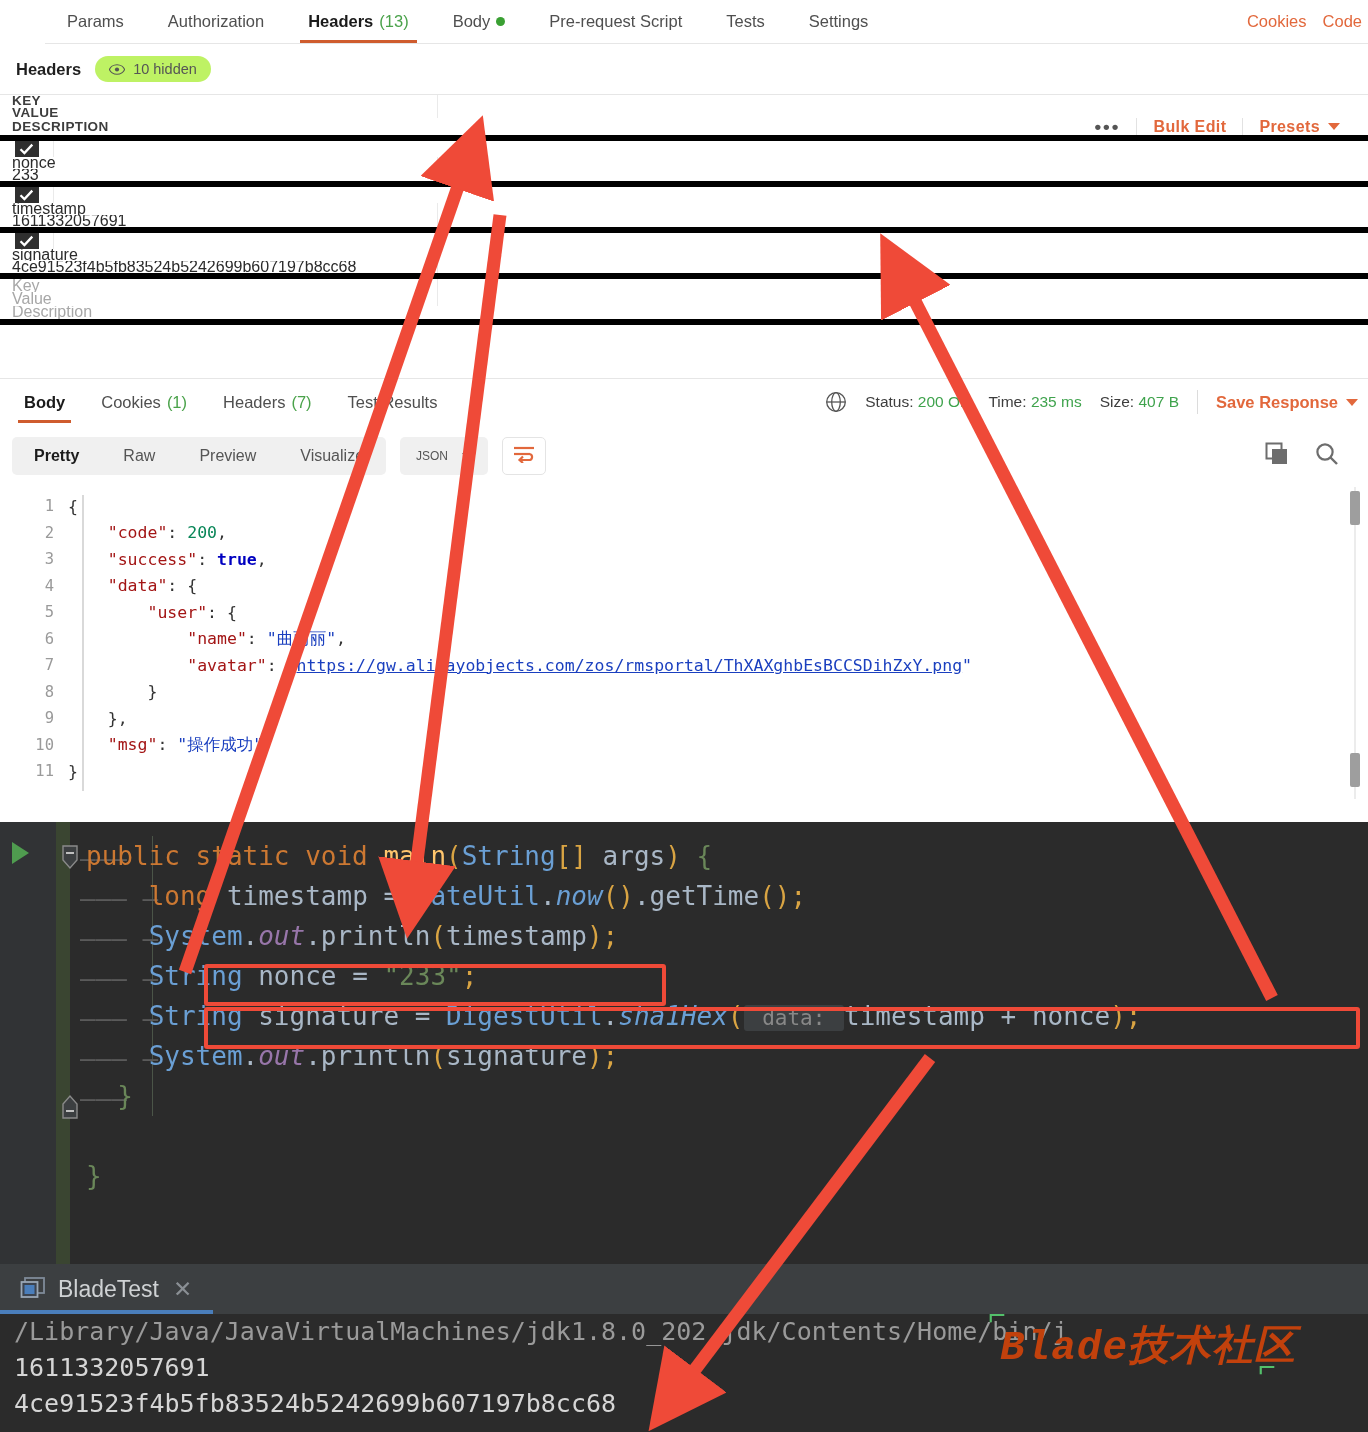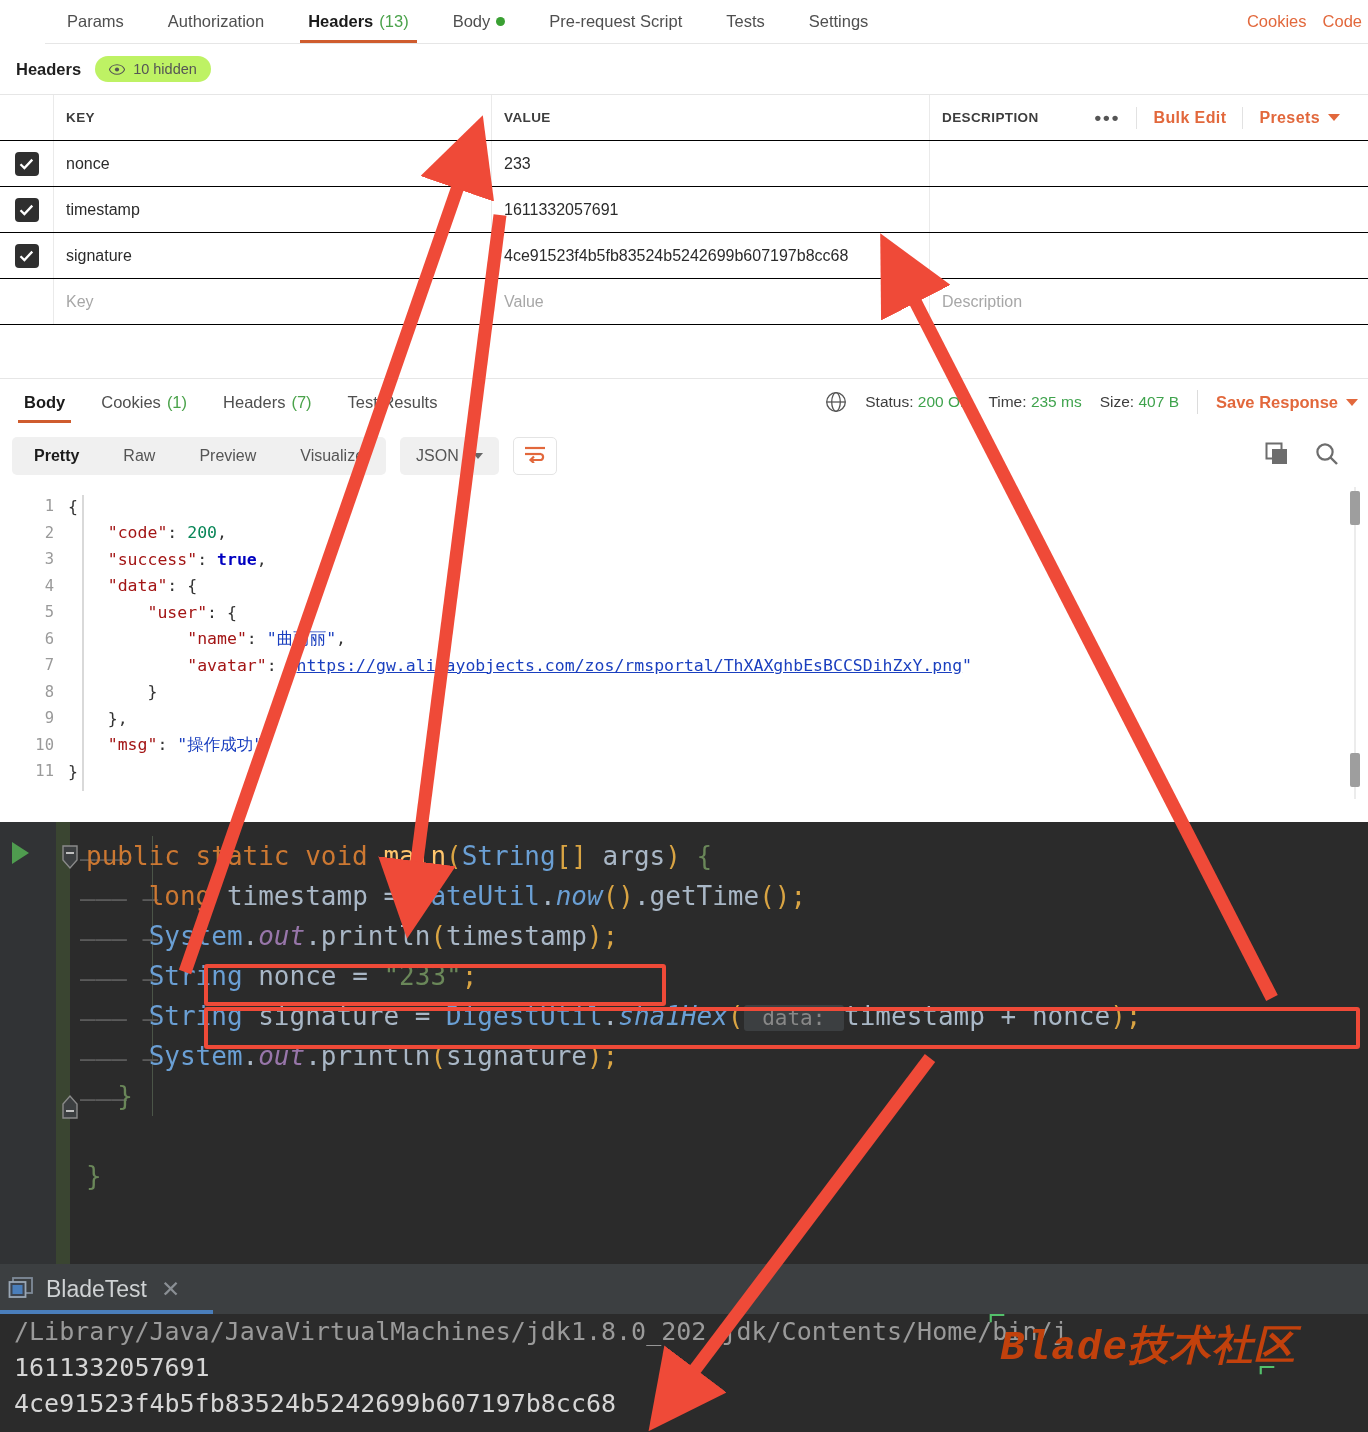--- a/index.html
+++ b/index.html
@@ -41,21 +41,21 @@
   .hidden-pill{
     display:flex; align-items:center; gap:8px;
     background:#bef264; border-radius:14px; padding:5px 14px;
     font-size:14.5px; color:#555; cursor:pointer;
   }
   .eye{ width:16px; height:11px; position:relative; display:inline-block;}
   .eye svg{ display:block; }
 
   
   .kvtable{ border-top:1px solid #e6e6e6; }
-  .kvrow{ display:flex; height:46px; border-bottom:1px solid #000000; }
+  .kvrow{ display:flex; height:46px; border-bottom:6px solid #000000;flex-direction:column; }
   .kvrow.head{ height:46px; }
   .kvrow.head .cell{ font-size:13.5px; font-weight:bold; color:#3d3d3d; letter-spacing:.4px;}
   .cell{ display:flex; align-items:center; padding:0 12px; font-size:16px; color:#2b2b2b; overflow:hidden; white-space:nowrap;}
   .c-check{ width:54px; justify-content:center; border-right:1px solid #eaeaea;}
   .c-key{ width:438px; border-right:1px solid #eaeaea;}
   .c-val{ width:438px; border-right:1px solid #eaeaea;}
   .c-desc{ flex:1 1 auto; }
   .c-desc.head{ display:flex; align-items:center; }
   .ph{ color:#a7a7a7; }
   .chk{
@@ -80,21 +80,21 @@
   .resp-meta .v{ color:#3fa34d; }
   .globe{ width:22px;height:22px; }
   .divline{ width:1px;height:24px;background:#dcdcdc;}
   .save-resp{ color:#e2683c; font-weight:bold; font-size:16.5px; display:flex; align-items:center; cursor:pointer;}
 
   
   .body-toolbar{ height:62px; display:flex; align-items:center; padding:0 12px; gap:14px;}
   .seg{ background:#f0f0f0; border-radius:5px; display:flex; align-items:stretch; height:38px;}
   .seg .it{ display:flex;align-items:center;padding:0 22px;font-size:16px;color:#555;cursor:pointer;}
   .seg .it.active{ color:#1c1c1c; font-weight:bold;}
-  .seg2{ background:#f0f0f0;border-radius:5px;height:38px;display:flex;align-items:center;padding:0 16px;gap:14px;font-size:16px;color:#555;cursor:pointer;}
+  .seg2{ background:#f0f0f0;border-radius:5px;height:38px;display:flex;align-items:center;padding:0 16px;gap:14px;font-size:12px;color:#555;cursor:pointer;}
   .caret-dk{ width:0;height:0;border-left:5px solid transparent;border-right:5px solid transparent;border-top:6px solid #666;}
   .wrapbtn{ width:44px;height:38px;border:1px solid #e4e4e4;border-radius:5px;display:flex;align-items:center;justify-content:center;cursor:pointer;}
   .tool-right{ margin-left:auto; display:flex; align-items:center; gap:24px; padding-right:16px;}
 
   
   .jsonview{ position:relative; height:312px; overflow:hidden; padding-top:6px;}
   .jline{ display:flex; height:26.5px; font-family:"DejaVu Sans Mono", monospace; font-size:16.5px; align-items:center;}
   .gut{ width:68px; text-align:right; padding-right:14px; color:#9a9a9a; font-size:15.5px; flex:0 0 68px;}
   .jcode{ white-space:pre; color:#333;}
   .k{ color:#a31515; } .n{ color:#098658; } .b{ color:#0000c0; font-weight:bold;} .s{ color:#1a3fbf;}
@@ -114,21 +114,21 @@
   .kw{color:#cc7832;text-align:center;} .idt{color:#a9b7c6;} .cls{color:#6a9fd4;} .mth{color:#ffc66d;}
   .it2{color:#9876aa; font-style:italic;} .itc{color:#6a9fd4; font-style:italic;}
   .str{color:#6a8759;} .par{color:#d9a443;} .grn{color:#6a8759;}
   .hintchip{ background:#3c3f41; color:#888; padding:1px 6px; border-radius:3px; font-size:21px;}
   .vguide{ position:absolute; left:152px; top:14px; width:1px; height:280px; background:#4b5548;}
   .dashes{ position:absolute; color:#5a5a5a; font-family:"DejaVu Sans Mono", monospace; font-size:26px;}
   .hl-box{ position:absolute; border:4px solid #ef4a38; border-radius:3px; pointer-events:none;}
 
   
   .console{ position:absolute; left:0; top:1264px; width:1368px; height:168px; background:#3c3f41;}
-  .con-tabbar{ height:50px; display:flex; align-items:center; padding-left:8px; gap:12px; position:relative;}
+  .con-tabbar{ height:50px; display:flex; align-items:center; padding-left:20px; gap:12px; position:relative;}
   .con-tab{ display:flex;align-items:center;gap:14px; font-size:23px; color:#cfd2d4; cursor:pointer;}
   .con-underline{ position:absolute; left:0; bottom:0; width:213px; height:4px; background:#4a7ebb;}
   .con-icon{ width:26px;height:26px; position:relative;}
   .con-x{ color:#8a8f94; font-size:23px; }
   .con-body{ position:absolute; left:0; top:50px; width:1368px; height:118px; background:#2b2b2b; font-family:"DejaVu Sans Mono", monospace; font-size:25px; color:#d6d6d6;}
   .con-line{ height:36px; line-height:36px; padding-left:14px; white-space:nowrap;}
   .con-path{ color:#9a9a9a; }
   .watermark{ position:absolute; left:1000px; top:1318px; color:#c2410c; font-size:41px; font-weight:bold; font-style:italic; font-family:Liberation Mono, monospace; letter-spacing:1px;}
   .wm-corner{ position:absolute; color:#53c06a; font-size:30px; font-weight:bold;}
 

